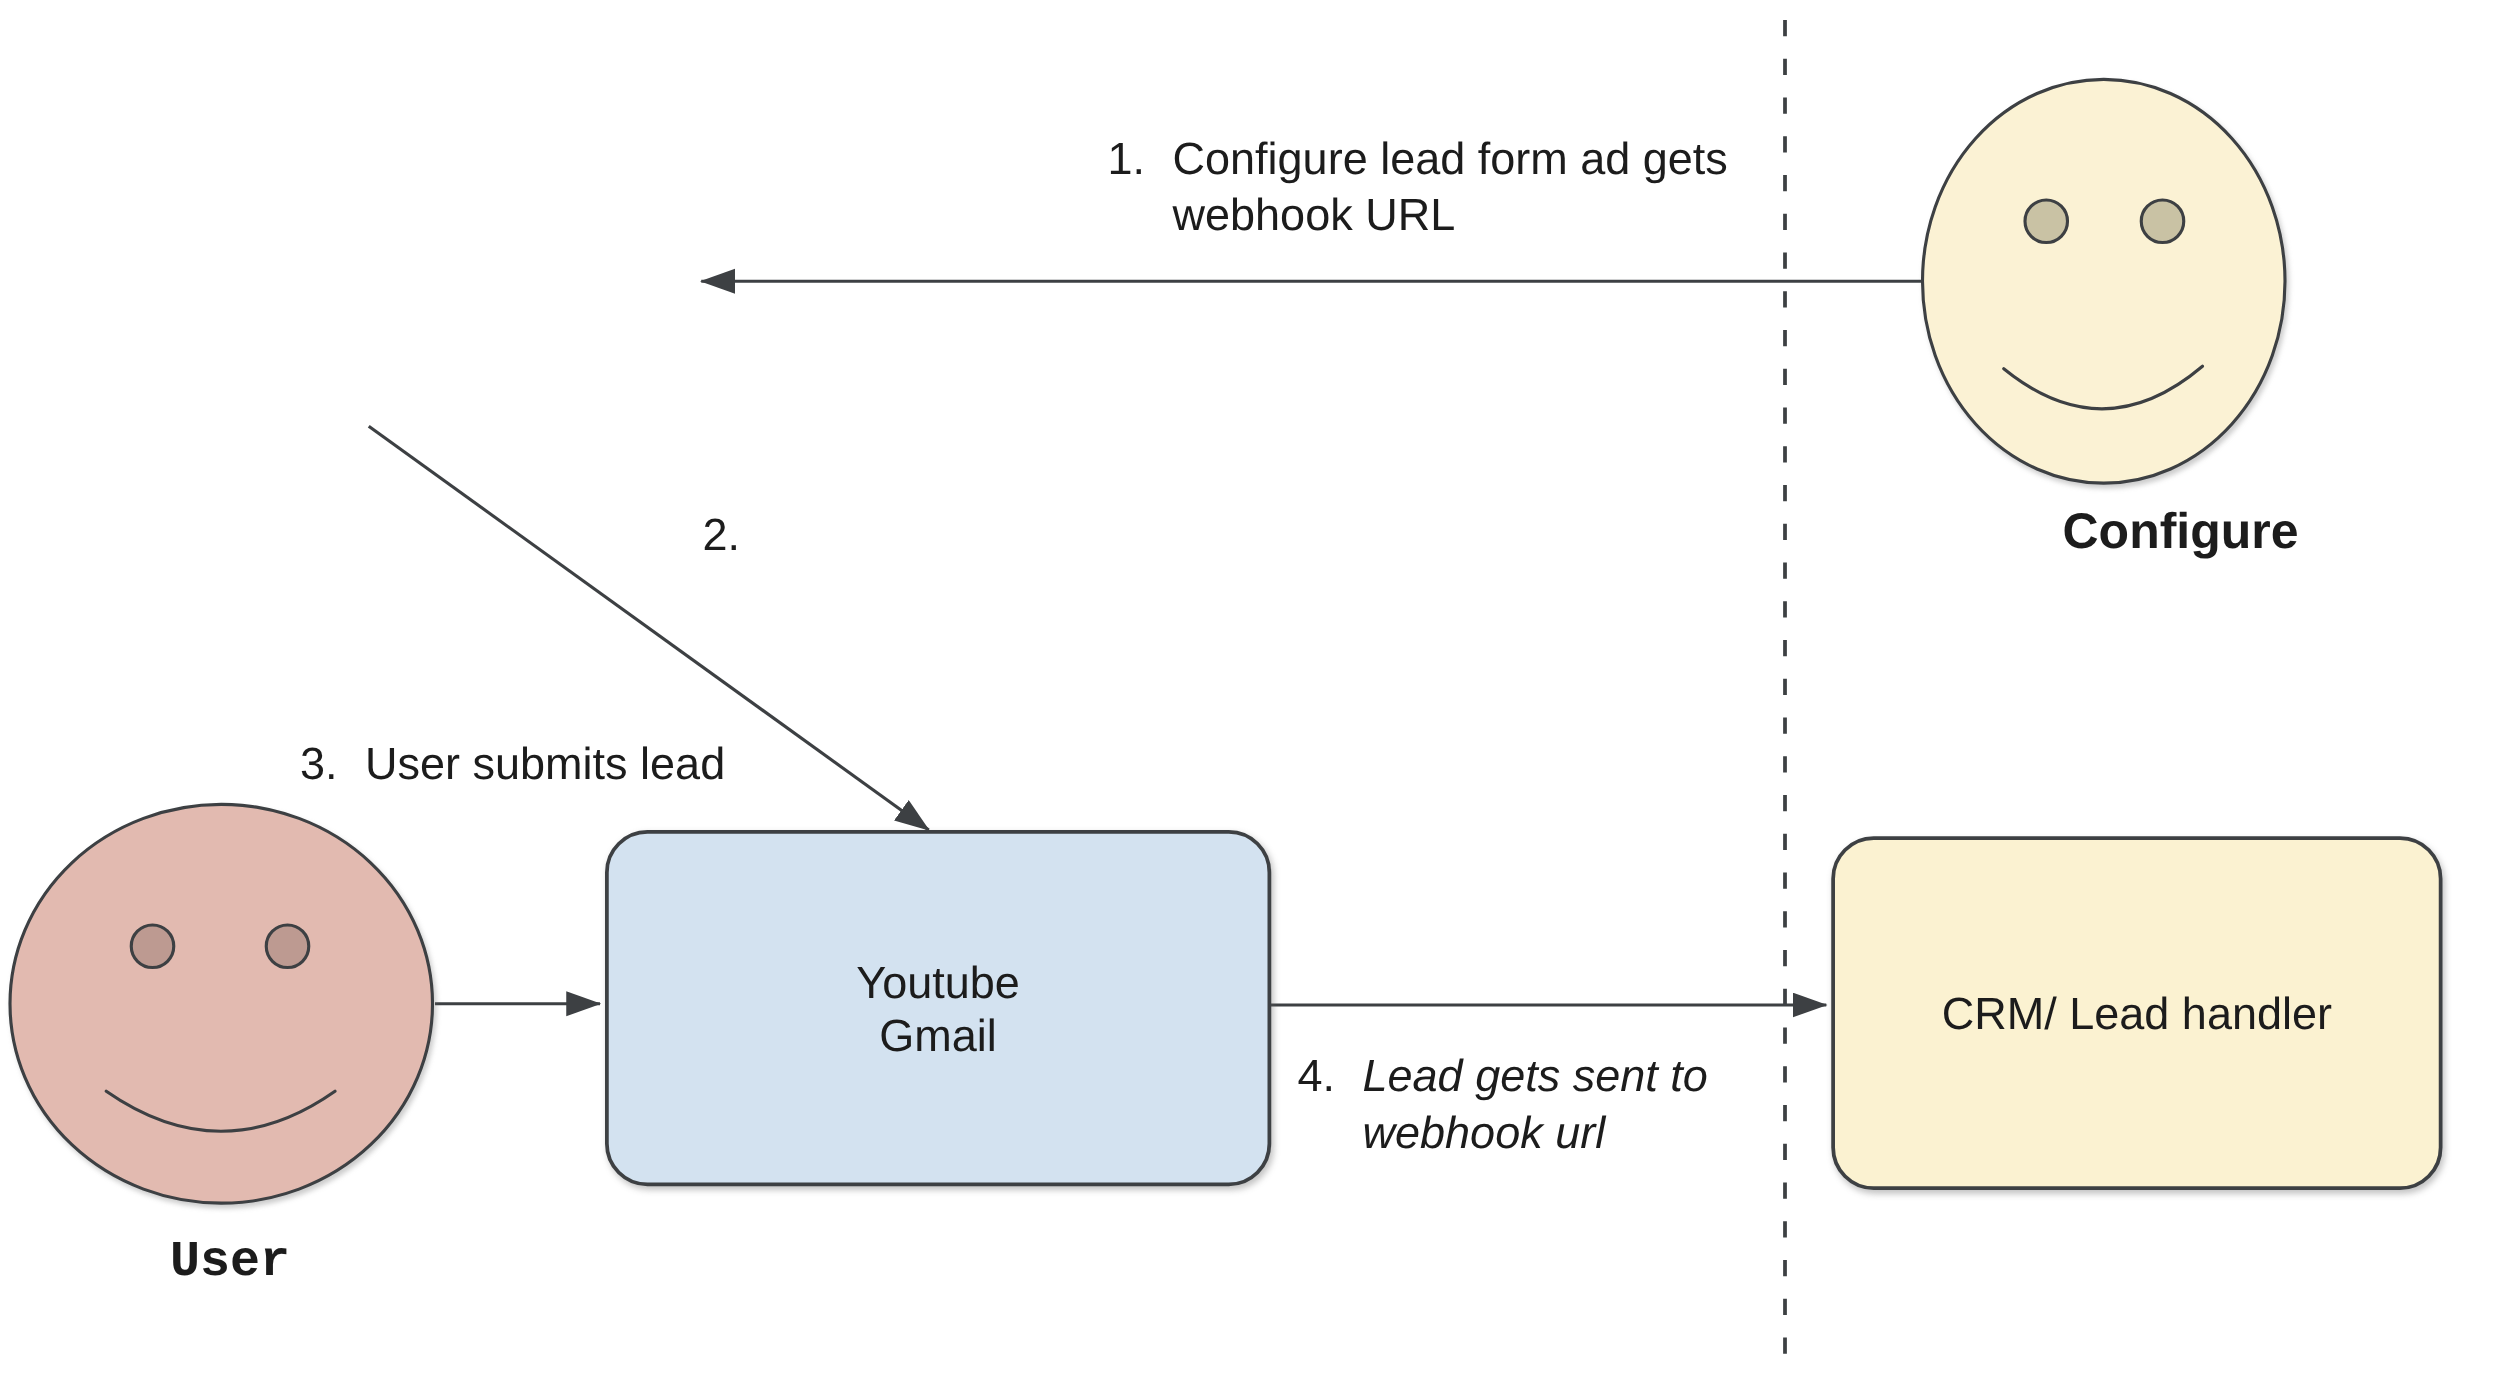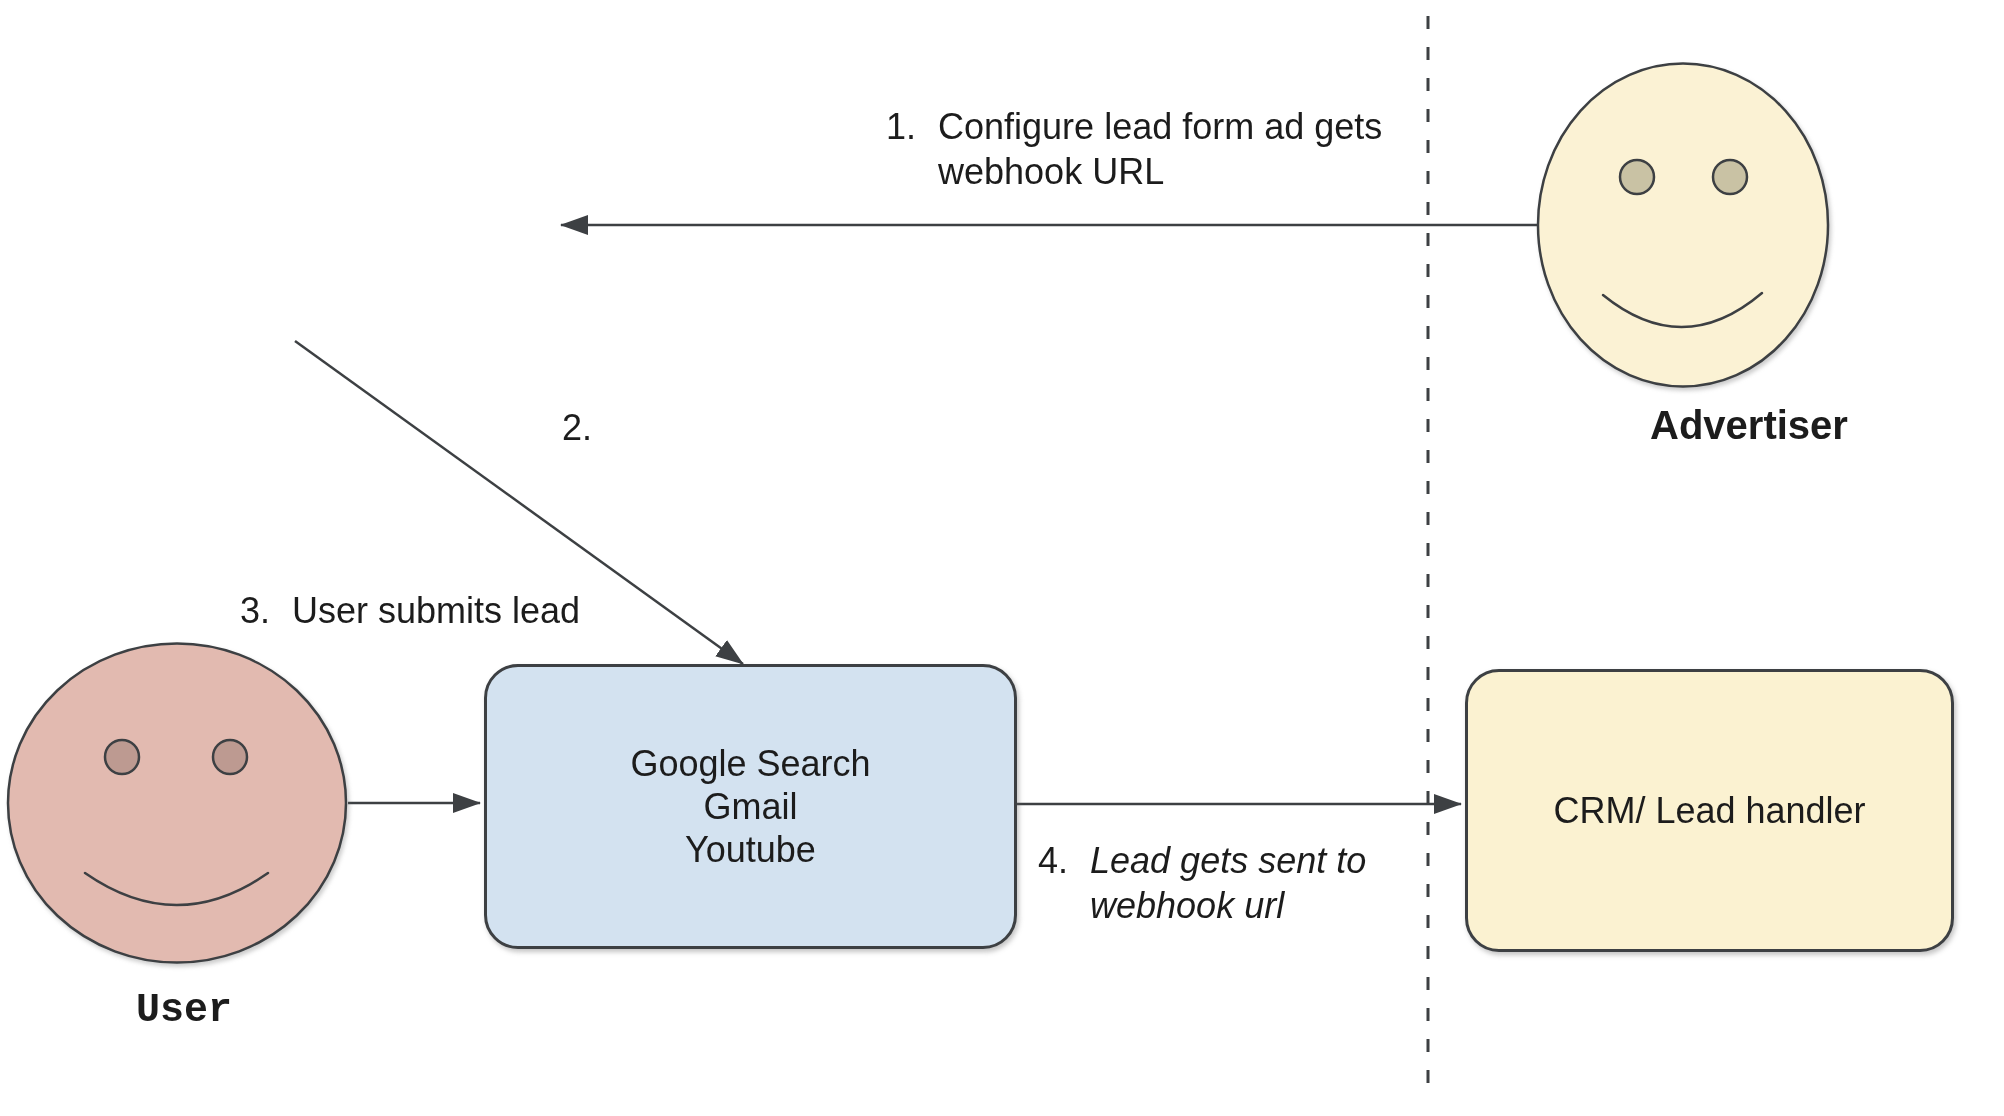--- a/index.html
+++ b/index.html
@@ -109,37 +109,36 @@
     <line x1="348" y1="803" x2="480" y2="803" stroke="#3d4043" stroke-width="2.5" marker-end="url(#arrowhead)"></line>
 
     <line x1="1012" y1="804" x2="1461" y2="804" stroke="#3d4043" stroke-width="2.5" marker-end="url(#arrowhead)"></line>
 
     <line x1="1428" y1="16" x2="1428" y2="1100" stroke="#3d4043" stroke-width="3" stroke-dasharray="13 18"></line>
   </svg>
 
 
   <div class="node blue" id="google-surfaces-node">
     <span>
-      <span class="box-line">Google Search</span>
+      <span class="box-line">Youtube</span>
       <span class="box-line">Gmail</span>
-      <span class="box-line">Youtube</span>
     </span>
   </div>
 
   <div class="node yellow" id="crm-node">
     <span>CRM/ Lead handler</span>
   </div>
 
   <svg class="actor-svg" id="advertiser-face" viewBox="0 0 298 330" xmlns="http://www.w3.org/2000/svg">
     <ellipse cx="148" cy="164" rx="145" ry="161.5" fill="var(--face-yellow, #fbf2d4)" stroke="#3d4043" stroke-width="2.5"></ellipse>
     <circle cx="102" cy="116" r="17" fill="var(--face-yellow-eye, #c9c2a4)" stroke="#3d4043" stroke-width="2.5"></circle>
     <circle cx="195" cy="116" r="17" fill="var(--face-yellow-eye, #c9c2a4)" stroke="#3d4043" stroke-width="2.5"></circle>
     <path d="M 68 234 Q 148 299 227 232" fill="none" stroke="#3d4043" stroke-width="2.5" stroke-linecap="round"></path>
   </svg>
-  <div class="actor-label" id="advertiser-label">Advertiser</div>
+  <div class="actor-label" id="advertiser-label">Configure</div>
 
   <svg class="actor-svg" id="user-face" viewBox="0 0 346 326" xmlns="http://www.w3.org/2000/svg">
     <ellipse cx="172" cy="162" rx="169" ry="159.5" fill="var(--face-pink, #e2bab0)" stroke="#3d4043" stroke-width="2.5"></ellipse>
     <circle cx="117" cy="116" r="17" fill="var(--face-pink-eye, #bd9a91)" stroke="#3d4043" stroke-width="2.5"></circle>
     <circle cx="225" cy="116" r="17" fill="var(--face-pink-eye, #bd9a91)" stroke="#3d4043" stroke-width="2.5"></circle>
     <path d="M 80 232 Q 172 296 263 232" fill="none" stroke="#3d4043" stroke-width="2.5" stroke-linecap="round"></path>
   </svg>
   <div class="actor-label" id="user-label">User</div>
 
   <div class="step" id="step-1">

